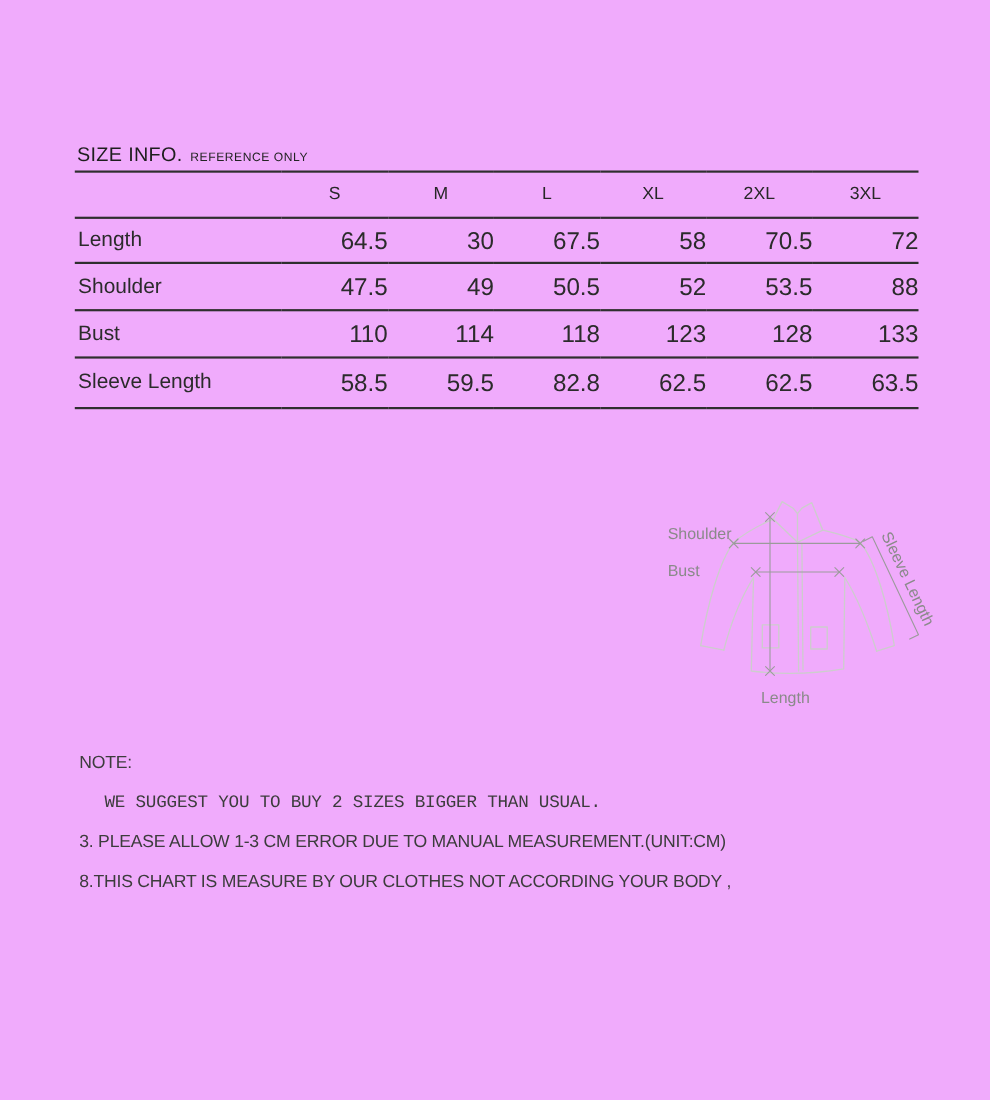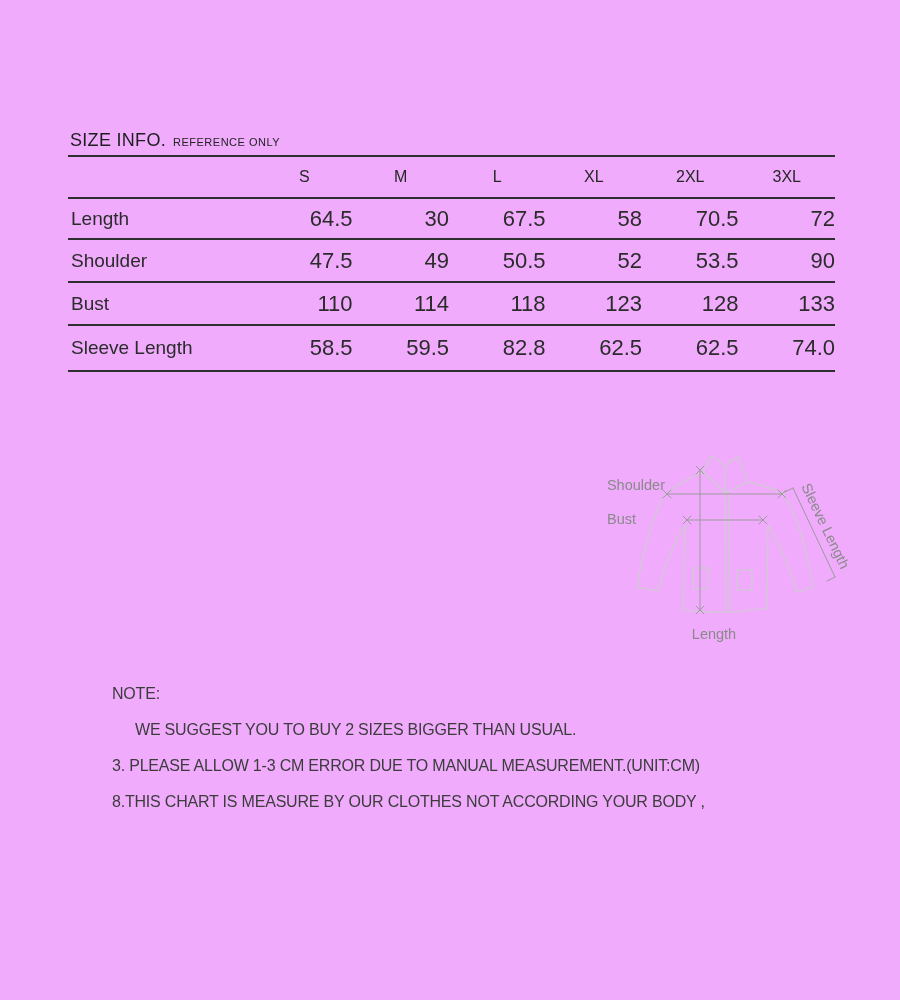--- a/index.html
+++ b/index.html
@@ -29,23 +29,23 @@
   .size-table tbody tr:nth-child(2) { height:43px; }
   .size-table tbody tr:nth-child(3) { height:43px; }
   .size-table tbody tr:nth-child(4) { height:46px; }
 
   
   .diagram { position:absolute; left:580px; top:440px; width:320px; height:220px; }
   .diagram text { font-family:"Liberation Sans", sans-serif; }
 
   
   .note { position:absolute; left:72px; top:676px; width:780px; font-size:16px;
-          color:#3c3c3c; letter-spacing:-0.2px;margin-left:40px; }
+          color:#3c3c3c; letter-spacing:-0.2px; }
   .note .note-line { line-height:36px; white-space:nowrap; }
-  .note .indent { padding-left:23px; }
+  .note .indent { padding-left:23px;font-family:Liberation Mono, monospace; }
 </style>
 </head>
 <body>
 
 <div class="page">
 
   <div class="title-row">
     <span class="title-main">SIZE INFO.</span><span class="title-sub">REFERENCE ONLY</span>
   </div>
 
@@ -80,39 +80,39 @@
         <td class="val">70.5</td>
         <td class="val">72</td>
       </tr>
       <tr>
         <td class="row-label">Shoulder</td>
         <td class="val">47.5</td>
         <td class="val">49</td>
         <td class="val">50.5</td>
         <td class="val">52</td>
         <td class="val">53.5</td>
-        <td class="val">90</td>
+        <td class="val">88</td>
       </tr>
       <tr>
         <td class="row-label">Bust</td>
         <td class="val">110</td>
         <td class="val">114</td>
         <td class="val">118</td>
         <td class="val">123</td>
         <td class="val">128</td>
         <td class="val">133</td>
       </tr>
       <tr>
         <td class="row-label">Sleeve Length</td>
         <td class="val">58.5</td>
         <td class="val">59.5</td>
         <td class="val">82.8</td>
         <td class="val">62.5</td>
         <td class="val">62.5</td>
-        <td class="val">74.0</td>
+        <td class="val">63.5</td>
       </tr>
     </tbody>
   </table>
 
   <svg class="diagram" viewBox="0 0 320 220">
 
     <g stroke="#cdcdcd" fill="none" stroke-width="1.2" stroke-linejoin="round" stroke-linecap="round">
       <path d="M57,147 C63,110 74,70 87,53 C98,44 111,37 123,32 L131,16 L141,22 L145,27 L149,22 L158,17 L168,42 C180,45 193,48 202,53 C216,70 227,110 233,147 L217,152"></path>
       <path d="M57,147 L78,151"></path>
       <path d="M78,151 C85,124 95,101 105,85 L103,170 Q145,175 187,168 L188,85 C198,101 208,124 217,152"></path>

